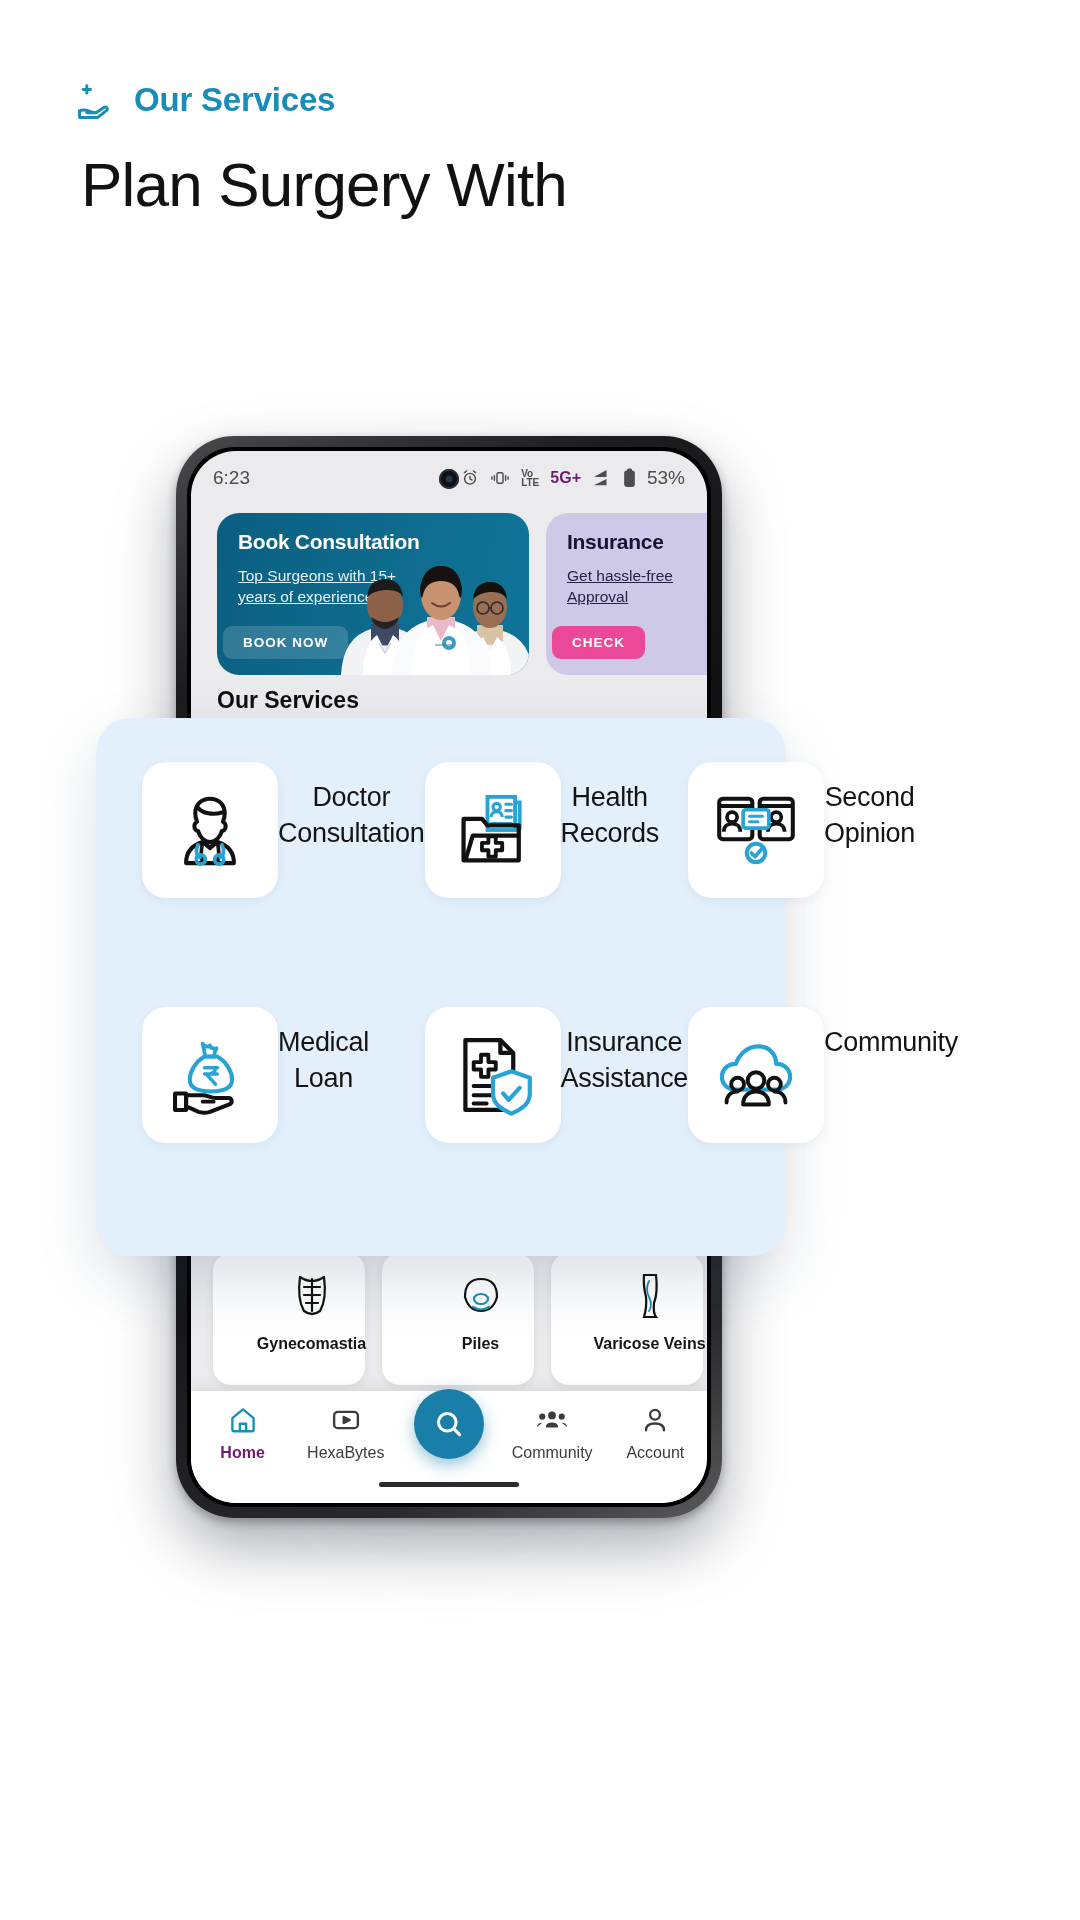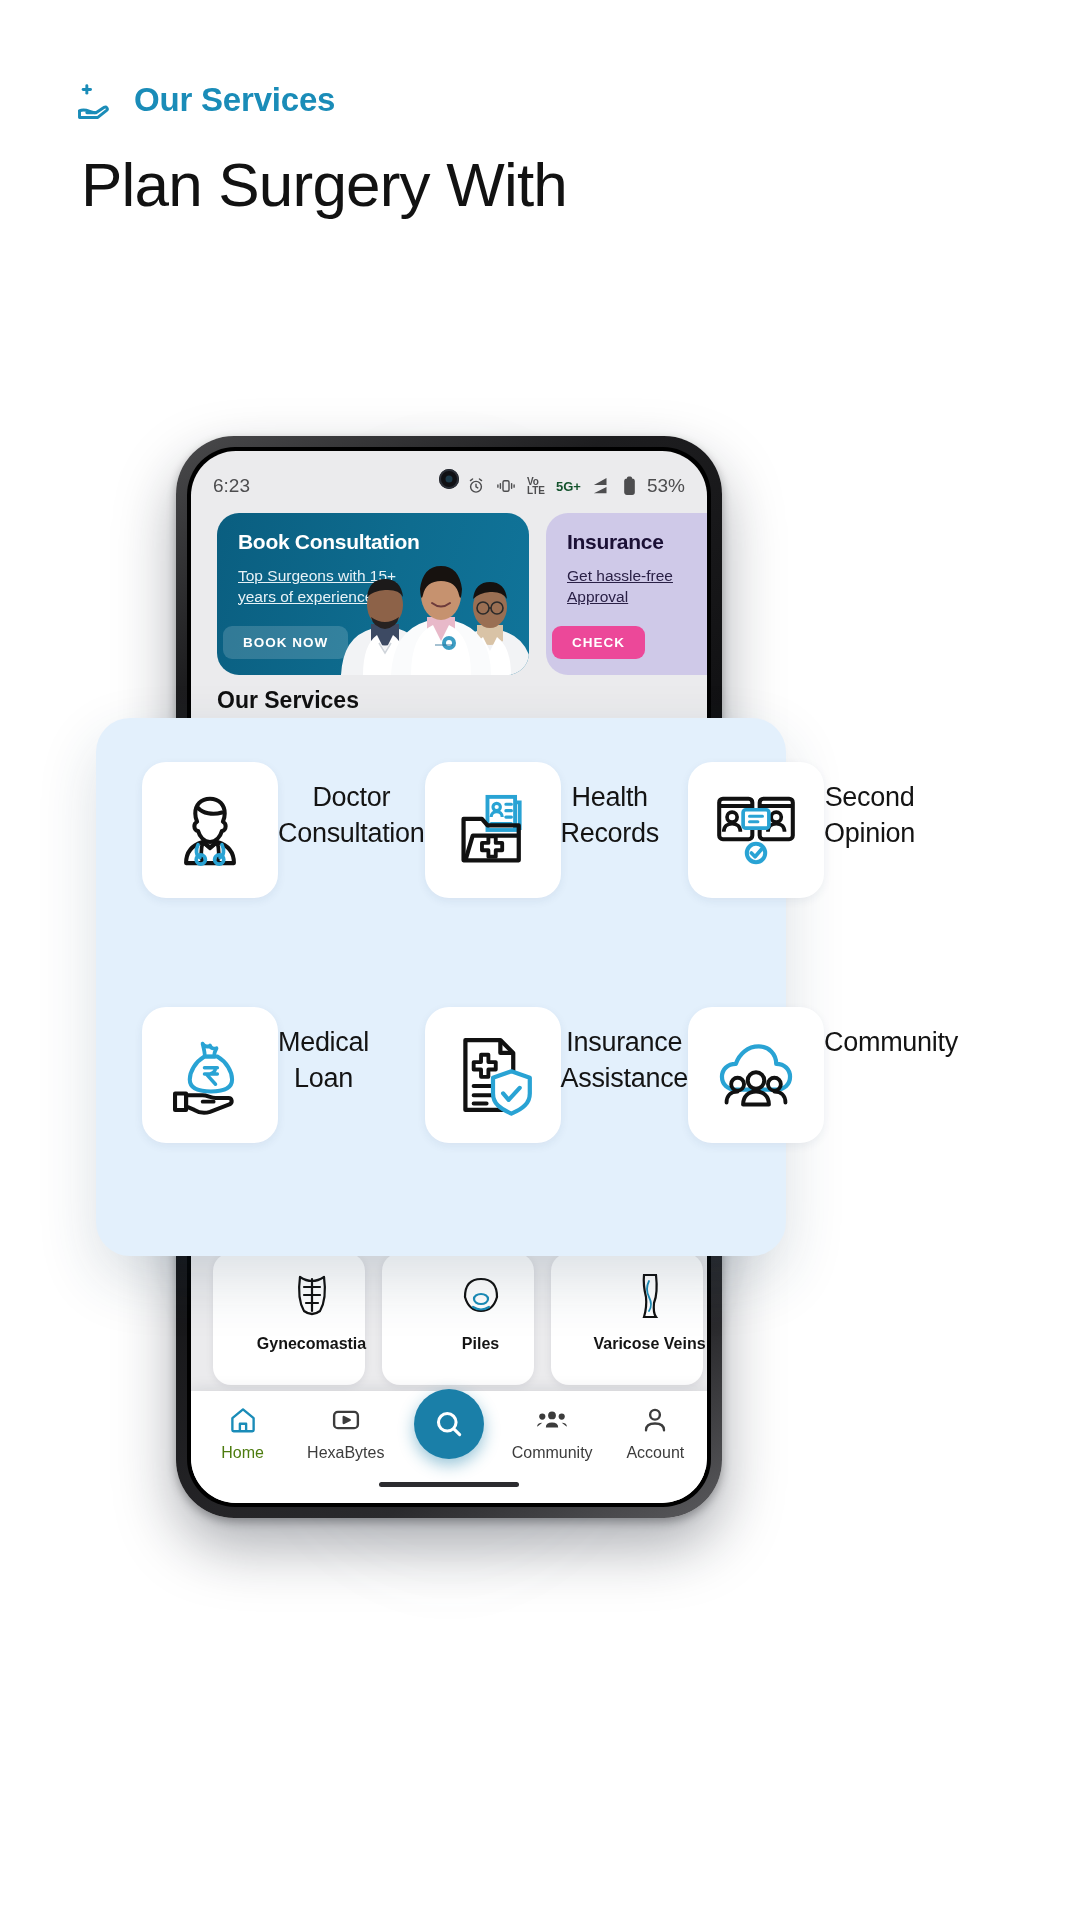--- a/index.html
+++ b/index.html
@@ -73,29 +73,29 @@
     position:absolute; left:50%; top:50%; transform:translate(-50%,-50%);
     width:7px; height:7px; border-radius:50%;
     background:#1d3a4a;
   }
 
   
   .statusbar {
     position:absolute; left:0; top:0; width:100%; height:54px;
     display:flex; align-items:center; justify-content:space-between;
     padding:0 22px; z-index:5;
-    color:#4d4d4f; font-size:19px; font-weight:500;margin-top:8px;
+    color:#4d4d4f; font-size:19px; font-weight:500;
   }
   .status-right { display:flex; align-items:center; gap:11px; }
   .status-right svg { display:block; }
   .volte {
     font-size:10px; line-height:9px; font-weight:700;
     color:#4d4d4f; text-align:left;
   }
-  .fiveg { font-size:13px; font-weight:600; color:#14532d; }
+  .fiveg { font-size:16px; font-weight:600; color:#701a75; }
   .batt-pct { font-size:19px; font-weight:500; color:#4d4d4f; }
 
   
   .banners {
     position:absolute; left:0; top:54px; width:100%;
     display:flex; gap:17px; padding-left:26px; padding-top:8px;
   }
   .banner {
     flex:0 0 auto; border-radius:22px; position:relative; overflow:hidden;
   }
@@ -167,21 +167,21 @@
     background:#fff;
     box-shadow:0 -2px 14px rgba(20,30,50,.1);
     display:flex; align-items:flex-start; justify-content:space-around;
     padding-top:14px;
   }
   .navitem {
     width:96px; display:flex; flex-direction:column;
     align-items:center; gap:5px;
   }
   .navlabel { font-size:16px; font-weight:500; color:#3c3c3c; }
-  .navitem.active .navlabel { color:#4d7c0f; }
+  .navitem.active .navlabel { color:#701a75;font-weight:bold; }
   .fab {
     width:70px; height:70px; border-radius:50%;
     background:#1a7fa8;
     display:flex; align-items:center; justify-content:center;
     margin-top:-16px;
     box-shadow:0 6px 16px rgba(26,127,168,.45);
   }
 
   
   .bottom-bar {

